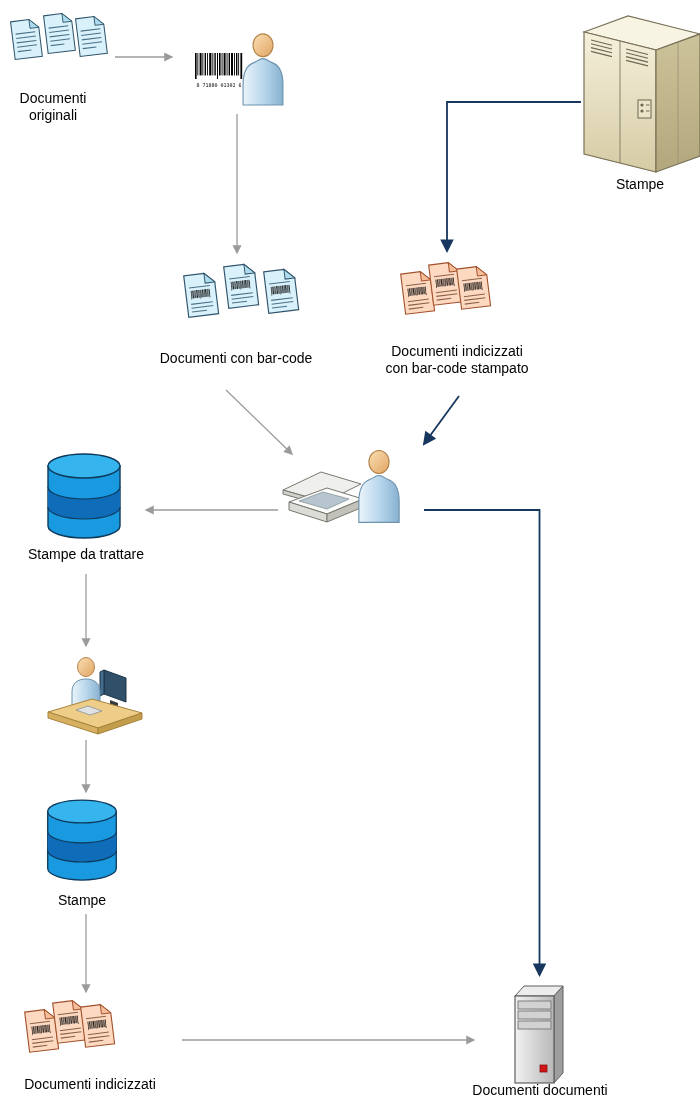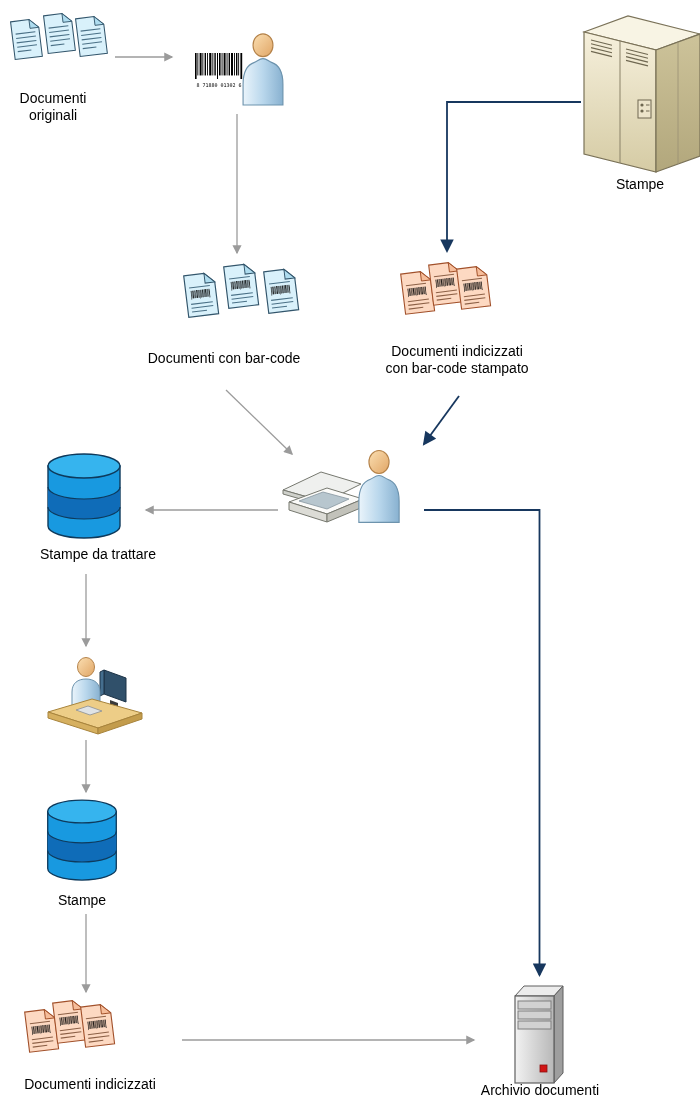--- a/index.html
+++ b/index.html
@@ -227,21 +227,21 @@
           <use href="#sym-doc-bar-blue" width="33" height="46"></use>
         </g>
       <g transform="translate(46,5) rotate(-7)">
           <use href="#sym-doc-bar-blue" width="33" height="46"></use>
         </g>
       <g transform="translate(86,10) rotate(-7)">
           <use href="#sym-doc-bar-blue" width="33" height="46"></use>
         </g>
     </svg>
   </div>
-  <div class="label" style="left:114px;top:350px;width:220px">Documenti con bar-code</div>
+  <div class="label" style="left:126px;top:350px;width:220px">Documenti con bar-code</div>
 
   <div class="node" style="left:396px;top:258px">
     <svg width="100" height="86" viewBox="0 0 100 86">
       <g transform="translate(3,14) rotate(-7)">
           <use href="#sym-doc-bar-orange" width="32" height="45"></use>
         </g>
       <g transform="translate(31,5) rotate(-7)">
           <use href="#sym-doc-bar-orange" width="32" height="45"></use>
         </g>
       <g transform="translate(59,9) rotate(-7)">
@@ -255,21 +255,21 @@
   <svg class="node" style="left:281px;top:466px" width="84" height="60" viewBox="0 0 84 60">
     <use href="#sym-scanner" width="84" height="60"></use>
   </svg>
   <svg class="node" style="left:356px;top:446px" width="46" height="80" viewBox="0 0 48 78">
     <use href="#sym-person" width="48" height="78"></use>
   </svg>
 
   <svg class="node" style="left:42px;top:450px" width="84" height="94" viewBox="0 0 84 94">
     <use href="#sym-db" width="84" height="94"></use>
   </svg>
-  <div class="label" style="left:12px;top:546px;width:172px">Stampe da trattare</div>
+  <div class="label" style="left:0;top:546px;width:172px">Stampe da trattare</div>
 
   <svg class="node" style="left:46px;top:650px" width="98" height="86" viewBox="0 0 98 86">
     <use href="#sym-desk" width="98" height="86"></use>
   </svg>
 
   <svg class="node" style="left:42px;top:796px" width="80" height="90" viewBox="0 0 84 94">
     <use href="#sym-db" width="84" height="94"></use>
   </svg>
   <div class="label" style="left:32px;top:892px;width:100px">Stampe</div>
 
@@ -284,15 +284,15 @@
       <g transform="translate(59,9) rotate(-7)">
           <use href="#sym-doc-bar-orange" width="32" height="45"></use>
         </g>
     </svg>
   </div>
   <div class="label" style="left:0;top:1076px;width:180px">Documenti indicizzati</div>
 
   <svg class="node" style="left:510px;top:983px" width="58" height="104" viewBox="0 0 58 104">
     <use href="#sym-tower" width="58" height="104"></use>
   </svg>
-  <div class="label" style="left:448px;top:1082px;width:184px">Archivio documenti</div>
+  <div class="label" style="left:448px;top:1082px;width:184px">Documenti documenti</div>
 
 </div>
 
 </body></html>

